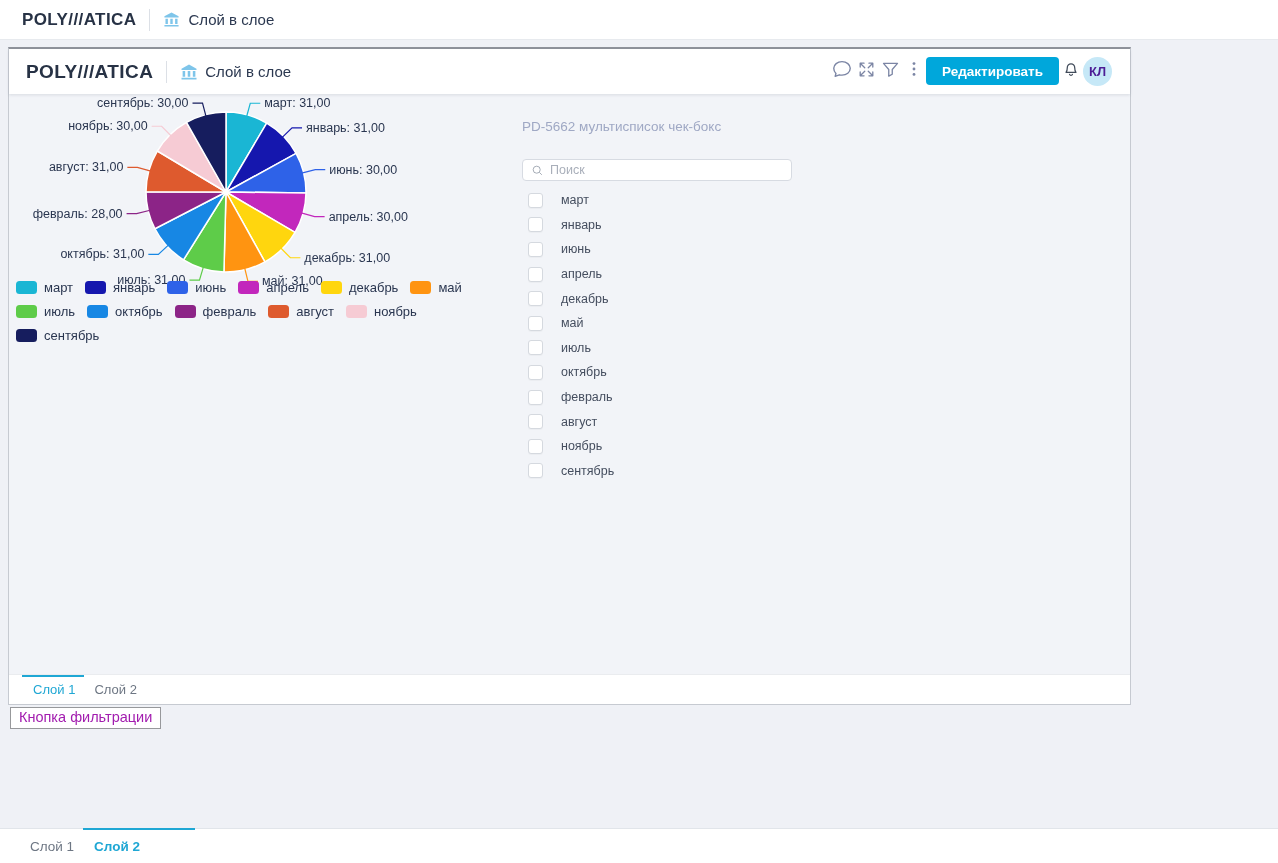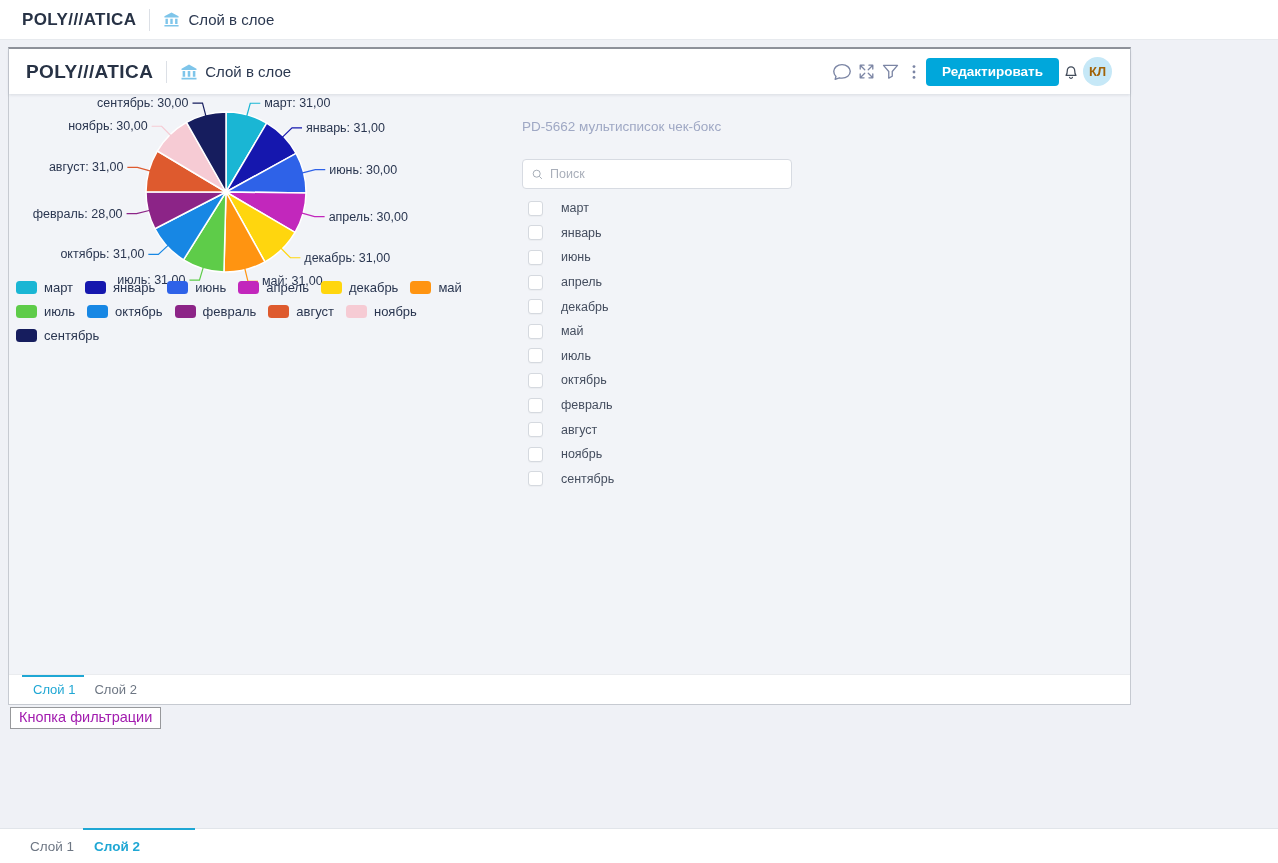--- a/index.html
+++ b/index.html
@@ -26,21 +26,21 @@
     position:absolute; left:8px; top:47px; width:1123px; height:658px;
     background:#F2F4F8;
     border:1px solid #C6CAD1; border-top:2px solid #8F939B;
   }
   .panel-header {
     position:relative; height:45px; background:#fff;
     display:flex; align-items:center; padding:0 18px 0 17px;
     box-shadow:0 1px 3px rgba(60,70,90,.14); z-index:3;
   }
   .panel-header .logo { font-size:19px; }
-  .header-right { margin-left:auto; display:flex; align-items:center; }
+  .header-right { margin-left:auto; display:flex; align-items:flex-start; }
   .icon-btn { width:24px; height:24px; display:flex; align-items:center; justify-content:center; cursor:pointer; }
   .icon-btn svg { stroke:#7B85A4; fill:none; stroke-width:1.5; stroke-linecap:round; stroke-linejoin:round; }
   .kebab svg { fill:#7B85A4; stroke:none; }
   .edit-btn {
     height:28px; padding:0 16px; border:none; border-radius:4px;
     color:#fff; font-size:13.5px; font-weight:700; cursor:pointer;
     font-family:"Liberation Sans", sans-serif;
   }
   .bell svg { stroke:#414B5A; fill:none; stroke-width:1.5; stroke-linecap:round; stroke-linejoin:round; }
   .avatar {
@@ -59,21 +59,21 @@
     display:flex; flex-wrap:wrap; column-gap:12px; row-gap:9px; align-items:center;
   }
   .legend-item { display:flex; align-items:center; cursor:pointer; }
   .legend-swatch { width:21px; height:13px; border-radius:3.5px; margin-right:7px; display:inline-block; }
   .legend-label { font-size:13px; color:#2A3650; }
 
   
   .filter-widget { position:absolute; left:513px; top:25px; width:270px; }
   .filter-title { font-size:13.5px; color:#9FA8C4; margin-bottom:25px; }
   .search-box {
-    height:30px; background:#fff; border:1px solid #D7DBE2; border-radius:4px;
+    height:22px; background:#fff; border:1px solid #D7DBE2; border-radius:4px;
     display:flex; align-items:center; padding:0 6px 0 8px;
   }
   .search-box svg { stroke:#98A0AC; fill:none; stroke-width:1.6; flex:0 0 auto; }
   .search-box input {
     border:none; outline:none; width:100%; margin-left:6px;
     font-size:12.5px; color:#3A4254; background:transparent;
     font-family:"Liberation Sans", sans-serif;
   }
   .search-box input::placeholder { color:#A9AFBA; }
   .filter-list { margin-top:7px; }
@@ -160,21 +160,21 @@
             <circle cx="12" cy="18.5" r="1.7"></circle>
           </svg>
       </span>
       <button class="edit-btn" style="background: rgb(0, 167, 219);">Редактировать</button>
       <span class="icon-btn bell">
         <svg viewBox="0 0 24 24" width="20" height="20">
             <path d="M18 16H6c1.2-1.2 1.5-2.6 1.5-5.2 0-2.8 2-5 4.5-5s4.5 2.2 4.5 5c0 2.6.3 4 1.5 5.2z"></path>
             <path d="M10.3 18.5a1.8 1.8 0 0 0 3.4 0"></path>
           </svg>
       </span>
-      <span class="avatar" style="background: rgb(198, 232, 247); color: #a16207;">КЛ</span>
+      <span class="avatar" style="background: rgb(198, 232, 247); color: #4c1d95;">КЛ</span>
     </div>
   </div>
 
   <div class="panel-content">
     <svg id="pie-svg" width="470" height="205" viewBox="0 0 470 205">
         <path d="M217 98 L217.00 18.00 A80 80 0 0 1 257.69 29.12 Z" fill="#1AB6D4" stroke="#fff" stroke-width="1.5"></path>
         <path d="M237.57 22.76 L241.26 9.26 L251.26 9.26" fill="none" stroke="#1AB6D4" stroke-width="1.2"></path>
         <text x="255.26" y="13.26" text-anchor="start" class="pie-label">март: 31,00</text>
         <path d="M217 98 L257.69 29.12 A80 80 0 0 1 287.07 59.40 Z" fill="#1517AE" stroke="#fff" stroke-width="1.5"></path>
         <path d="M272.98 43.68 L283.03 33.93 L293.03 33.93" fill="none" stroke="#1517AE" stroke-width="1.2"></path>

